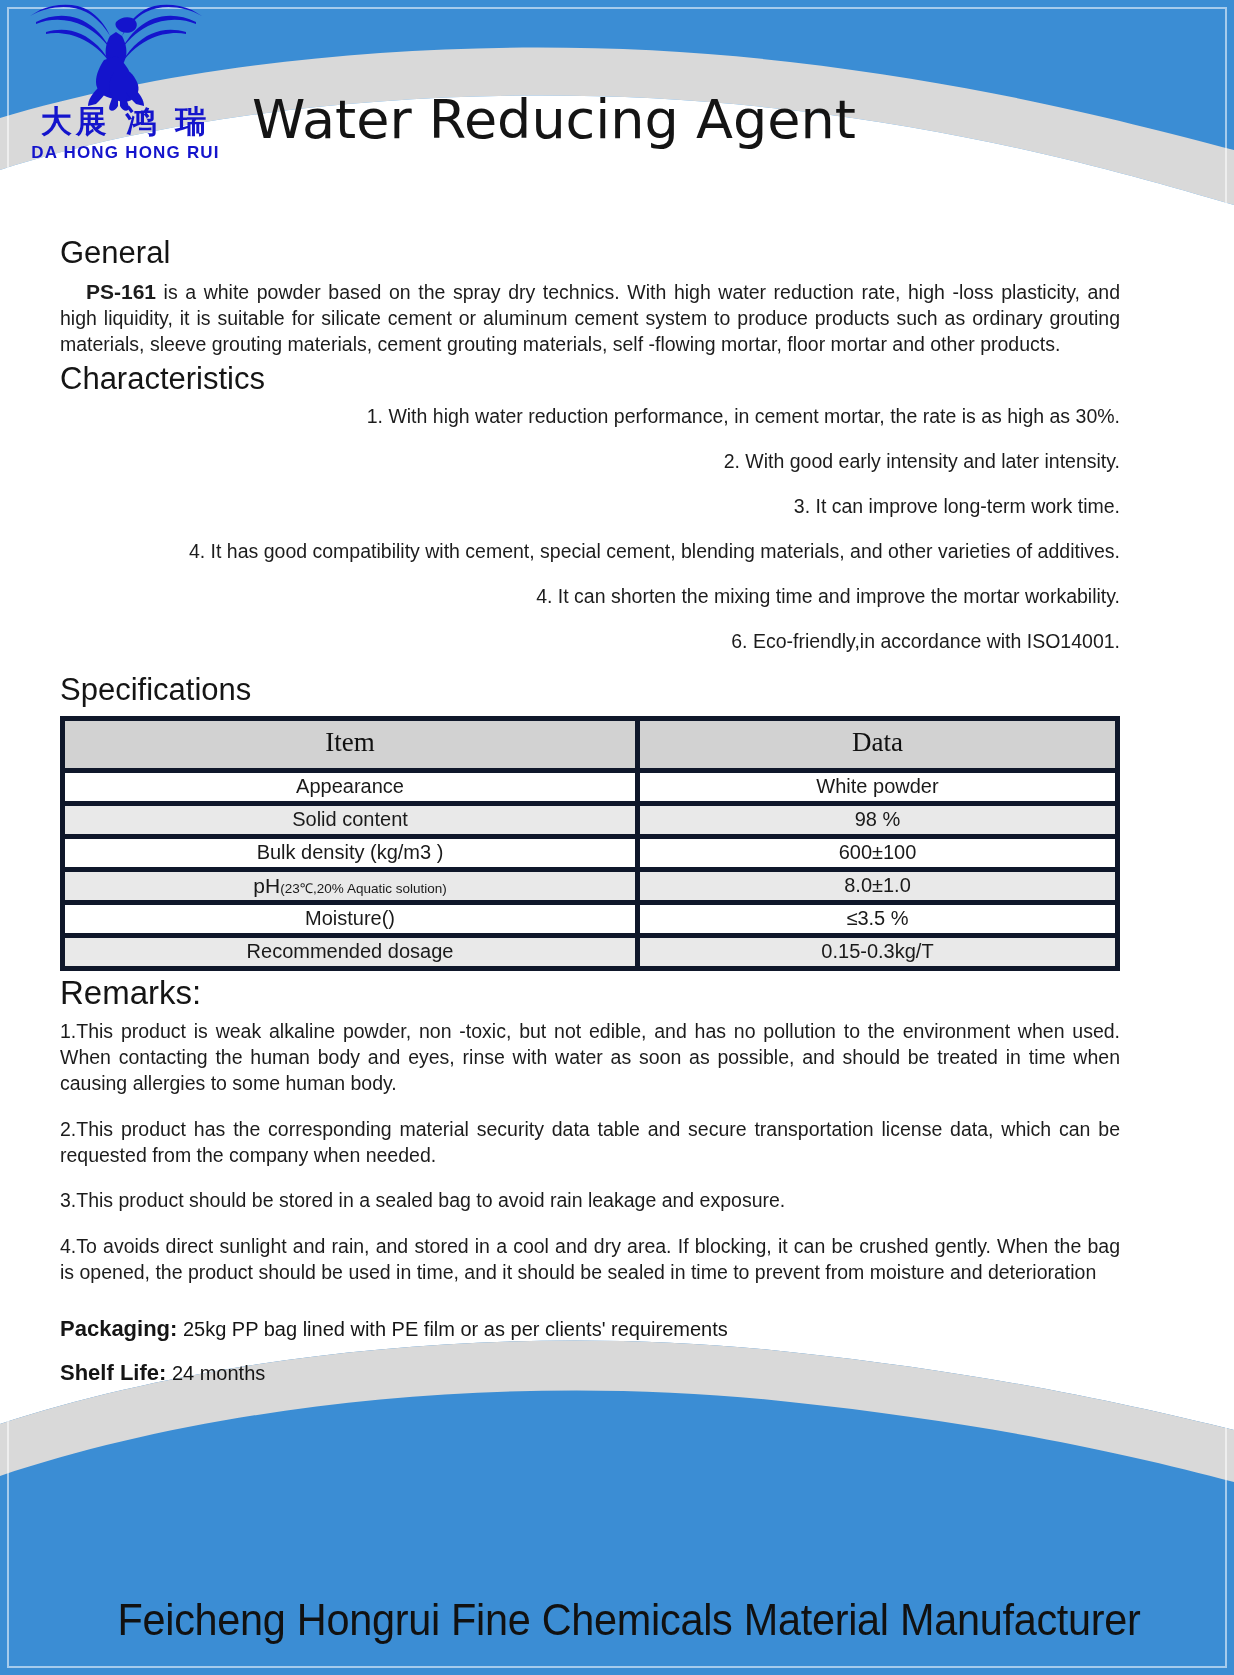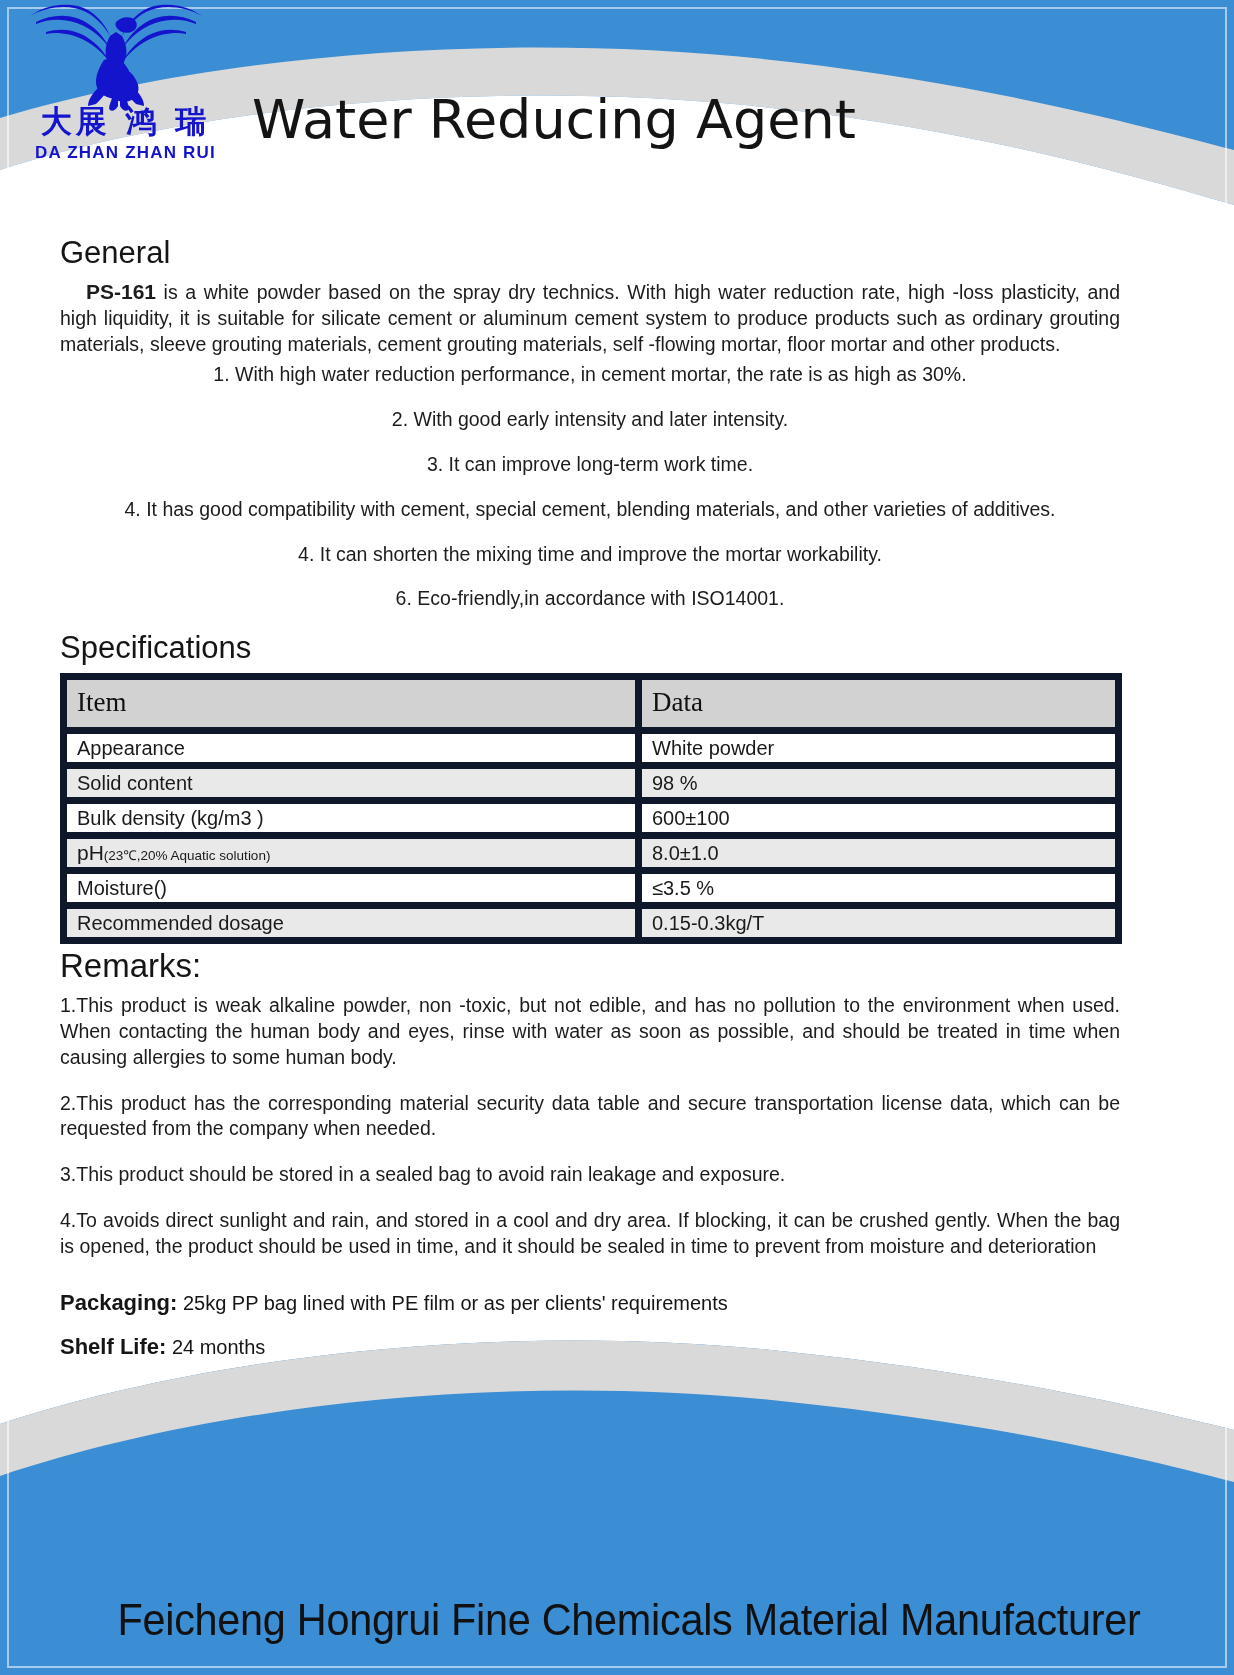--- a/index.html
+++ b/index.html
@@ -123,38 +123,38 @@
   p.general {
     text-indent: 26px;
     margin-bottom: 4px;
   }
   p.general .code {
     font-weight: bold;
     font-size: 21px;
   }
   p.item {
     margin: 0 0 19px 0;
-    text-align: center;
+    text-align: right;
   }
   p.remark {
     margin: 0 0 20px 0;
     text-align: justify;
   }
 
   
   table.specs {
     width: 1055px;
     border-collapse: collapse;
     margin: 8px 0 2px 0;
     table-layout: fixed;
   }
   table.specs th, table.specs td {
-    border: 7px solid #0f172a;
+    border: 5px solid #0f172a;
     padding: 1px 10px;
-    text-align: left;
+    text-align: center;
     vertical-align: middle;
   }
   table.specs thead th {
     background: #d2d2d2;
     font-size: 27px;
     font-weight: normal;
     font-family: "Liberation Serif", serif;
     height: 42px;
     padding-bottom: 4px;
     color: #111;
@@ -231,30 +231,31 @@
         <path d="M78,58 C74,64 70,72 70,80 C70,88 76,94 84,96 C92,98 100,94 104,88 C108,82 106,72 100,64 C96,58 90,54 90,54 Z"></path>
         <path d="M88,70 C84,76 82,84 84,90 C86,96 92,100 98,100 C104,100 110,96 112,90 C114,84 110,76 104,70 Z"></path>
         <path d="M72,86 C66,92 62,98 62,104 L70,102 C74,98 78,94 80,90 Z"></path>
         <path d="M108,86 C114,92 118,98 118,104 L110,102 C106,98 102,94 100,90 Z"></path>
         <path d="M86,96 C84,102 82,106 84,108 C86,110 90,108 92,104 L92,96 Z"></path>
         <path d="M100,96 C102,102 104,106 102,108 C100,110 96,108 94,104 L94,96 Z"></path>
         <path d="M90,20 C94,16 100,14 106,16 C110,18 112,22 110,26 C108,30 102,32 96,30 C92,28 88,24 90,20 Z"></path>
       </g>
     </svg>
     <div class="logo-cn">大展 鸿 瑞</div>
-    <div class="logo-en">DA ZHAN ZHAN RUI</div>
+    <div class="logo-en">DA HONG HONG RUI</div>
   </div>
 
   <div class="doc-title">Water Reducing Agent</div>
 
   <div class="content">
 
     <h2 class="section">General</h2>
     <p class="body general"><span class="code">PS-161</span><span> is a white powder based on the spray dry technics. With high water reduction rate, high -loss plasticity, and high liquidity, it is suitable for silicate cement or aluminum cement system    to produce products such as ordinary grouting materials, sleeve grouting materials, cement grouting materials, self -flowing mortar, floor mortar and other products.</span></p>
 
+    <h2 class="section">Characteristics</h2>
     <p class="body item">1. With high water reduction performance, in cement mortar, the rate is as high as 30%.</p>
     <p class="body item">2. With good early intensity and later intensity.</p>
     <p class="body item">3. It can improve long-term work time.</p>
     <p class="body item">4. It has good compatibility with cement, special cement, blending materials, and other varieties of additives.</p>
     <p class="body item">4. It can shorten the mixing time and improve the mortar workability.</p>
     <p class="body item">6. Eco-friendly,in accordance with ISO14001.</p>
 
     <h2 class="section">Specifications</h2>
 
     <table class="specs">

